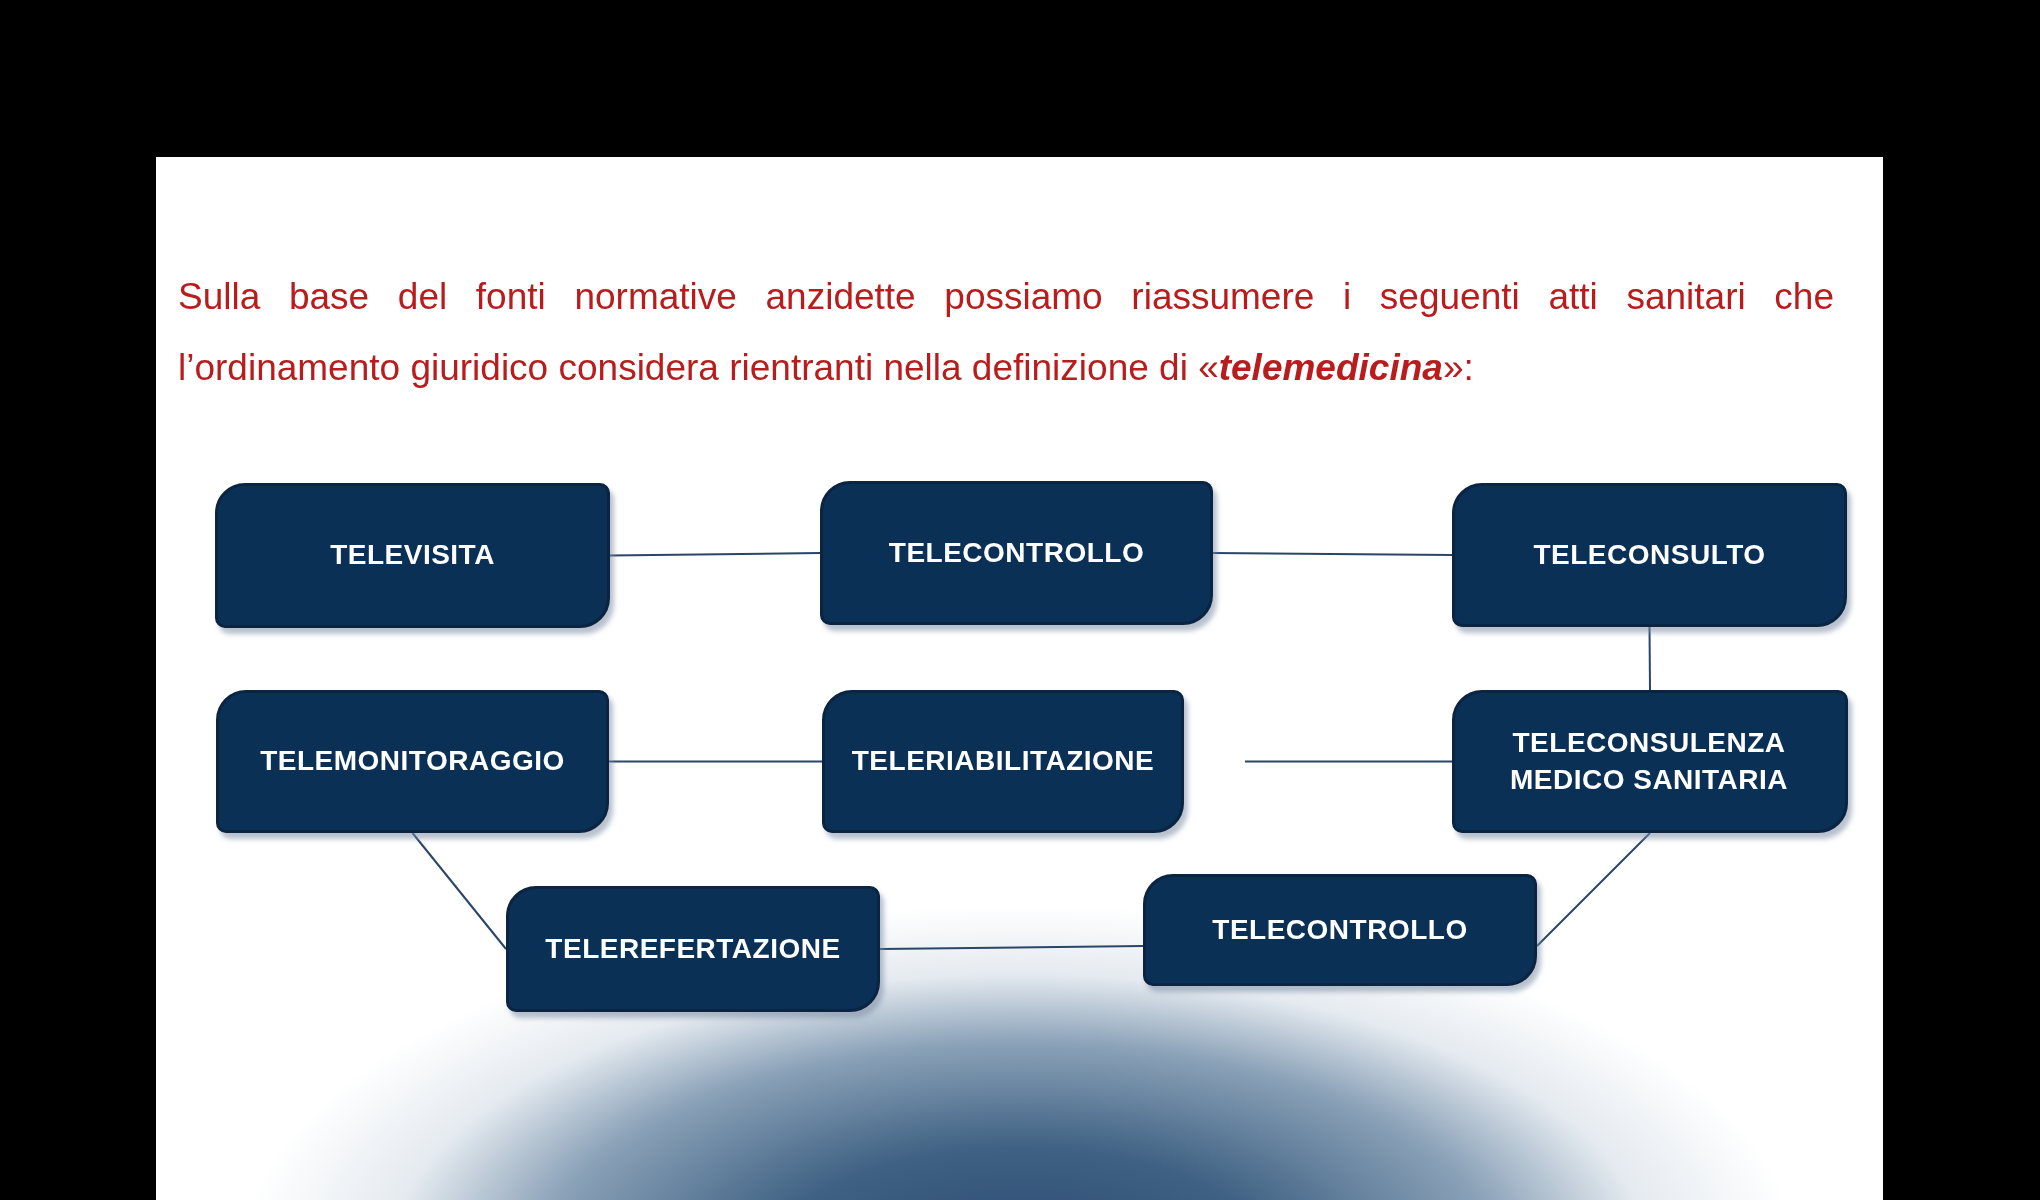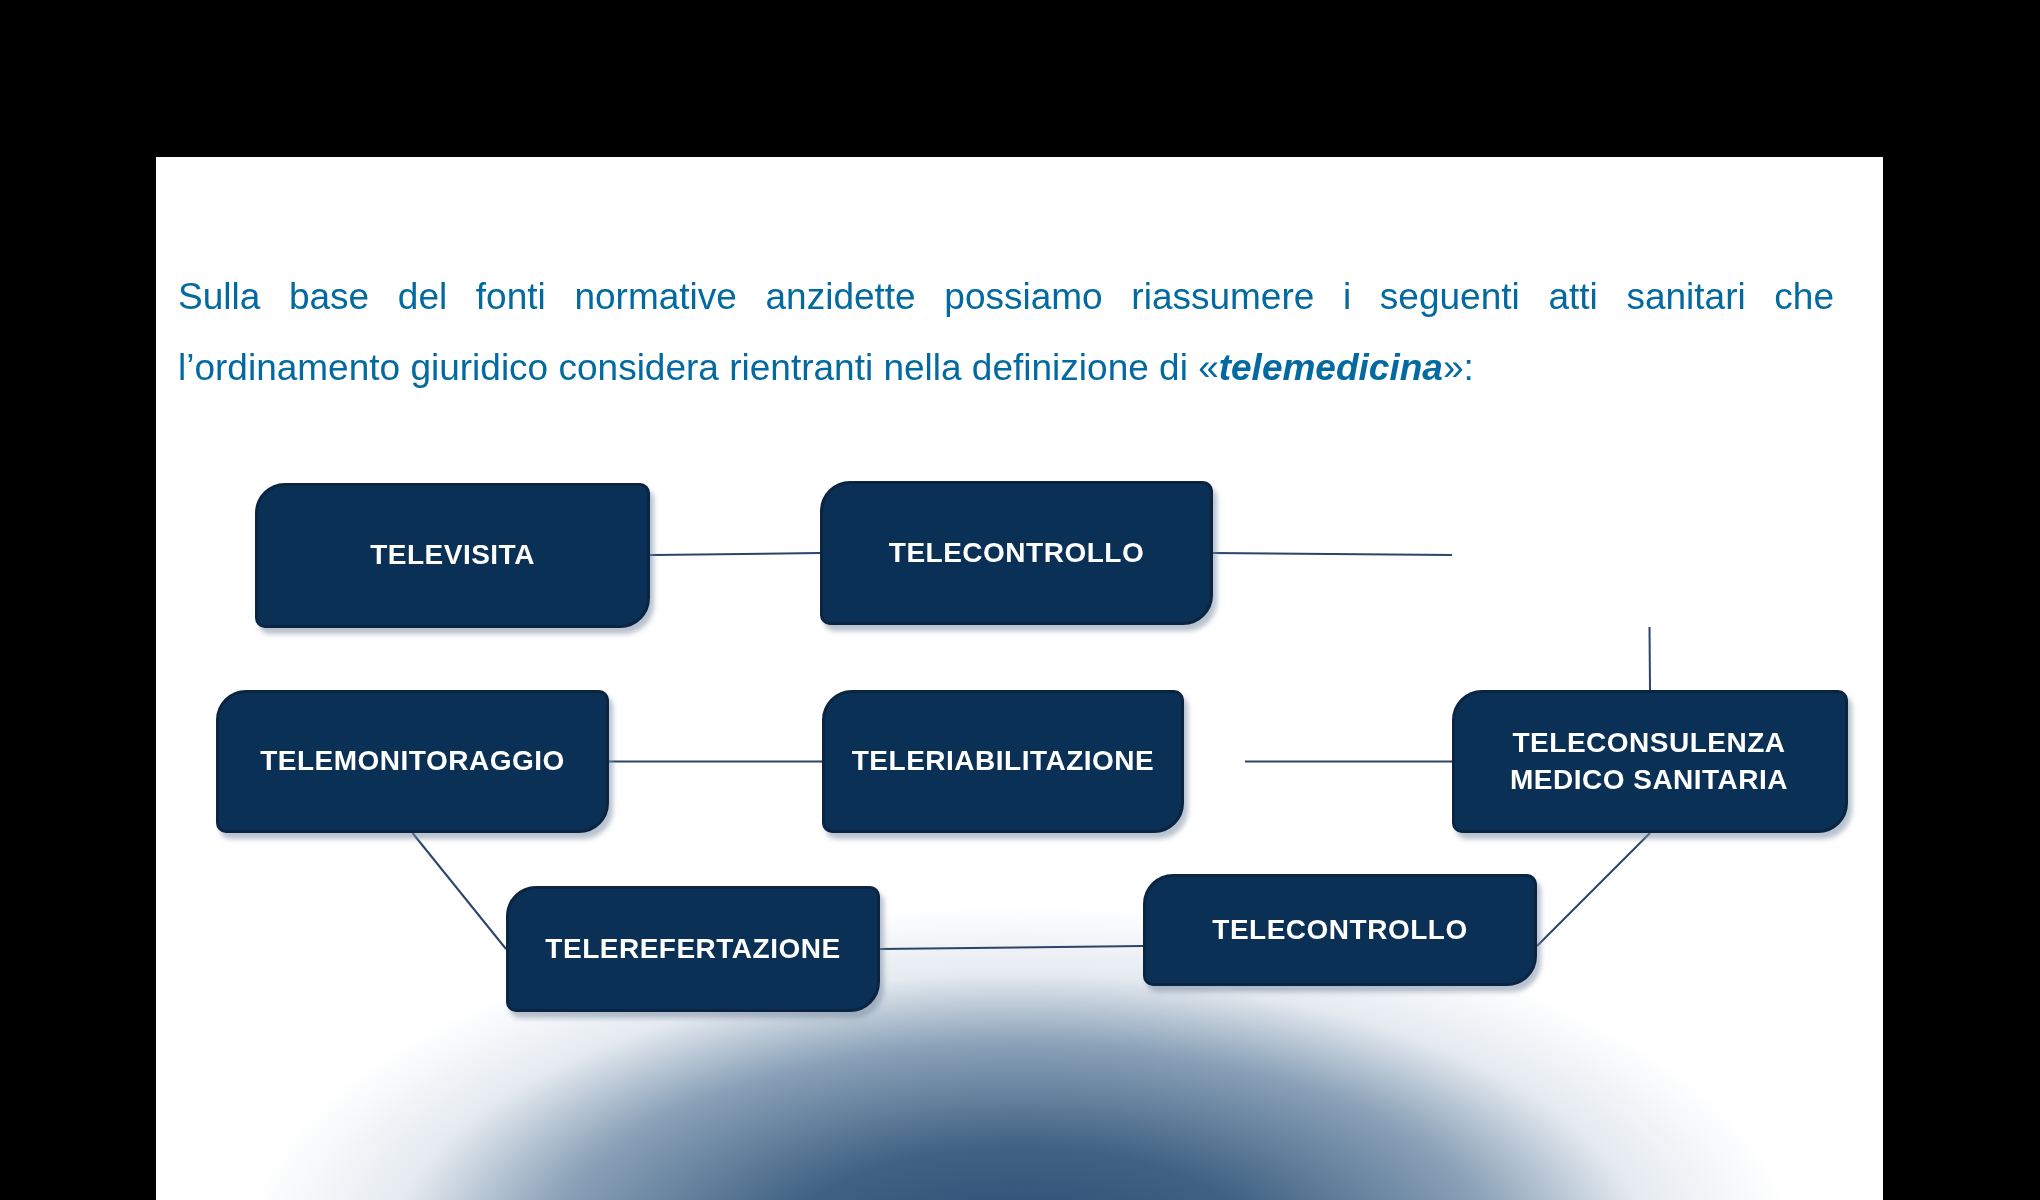--- a/index.html
+++ b/index.html
@@ -11,21 +11,21 @@
     position:absolute;left:156px;top:157px;width:1727px;height:1043px;
     background:#ffffff;overflow:hidden;
   }
   .blob{
     position:absolute;left:0;bottom:0;width:100%;height:520px;pointer-events:none;
     background:radial-gradient(ellipse 58% 88% at 50% 112%,
       #294a70 0%, #3f6183 25%, #8ba2b8 48%, rgba(222,229,236,.8) 63%, rgba(255,255,255,0) 78%);
   }
   .para{
     position:absolute;left:22px;top:104px;width:1656px;margin:0;
-    font-size:37px;line-height:71px;color:#0369a1;text-align:justify;
+    font-size:37px;line-height:71px;color:#b91c1c;text-align:justify;
   }
   .para .emph{font-weight:bold;font-style:italic;}
   .node{
     position:absolute;box-sizing:border-box;
     background:var(--node-fill,#0b3056);
     border:3px solid var(--node-border,#0a2746);
     border-radius:30px 10px 30px 10px;
     color:var(--node-text,#ffffff);
     display:flex;align-items:center;justify-content:center;text-align:center;
     font-weight:bold;font-size:28px;letter-spacing:.5px;line-height:1.3;
@@ -48,28 +48,31 @@
         <line x1="1493.5" y1="470" x2="1494" y2="533" stroke="#2a4568" stroke-width="2"></line>
         <line x1="453" y1="604.5" x2="666" y2="604.5" stroke="#2a4568" stroke-width="2"></line>
         <line x1="1089" y1="604.5" x2="1296" y2="604.5" stroke="#2a4568" stroke-width="2"></line>
         <line x1="256.5" y1="676" x2="350" y2="792" stroke="#2a4568" stroke-width="2"></line>
         <line x1="724" y1="792" x2="987" y2="789" stroke="#2a4568" stroke-width="2"></line>
         <line x1="1381" y1="789" x2="1494" y2="676" stroke="#2a4568" stroke-width="2"></line>
       </svg>
 
     <p class="para"><span>Sulla base del fonti normative anzidette possiamo riassumere i seguenti atti sanitari che l’ordinamento giuridico considera rientranti nella definizione di «</span><span class="emph">telemedicina</span><span>»:</span></p>
 
-    <div class="node" style="left:59px;top:326px;width:395px;height:145px;margin-left:40px;">
+    <div class="node" style="left:59px;top:326px;width:395px;height:145px;">
       <span>TELEVISITA</span>
     </div>
 
     <div class="node" style="left:664px;top:324px;width:393px;height:144px;">
       <span>TELECONTROLLO</span>
     </div>
 
+    <div class="node" style="left:1296px;top:326px;width:395px;height:144px;">
+      <span>TELECONSULTO</span>
+    </div>
 
     <div class="node" style="left:60px;top:533px;width:393px;height:143px;">
       <span>TELEMONITORAGGIO</span>
     </div>
 
     <div class="node" style="left:666px;top:533px;width:362px;height:143px;">
       <span>TELERIABILITAZIONE</span>
     </div>
 
     <div class="node" style="left:1296px;top:533px;width:396px;height:143px;padding-left:18px;">

